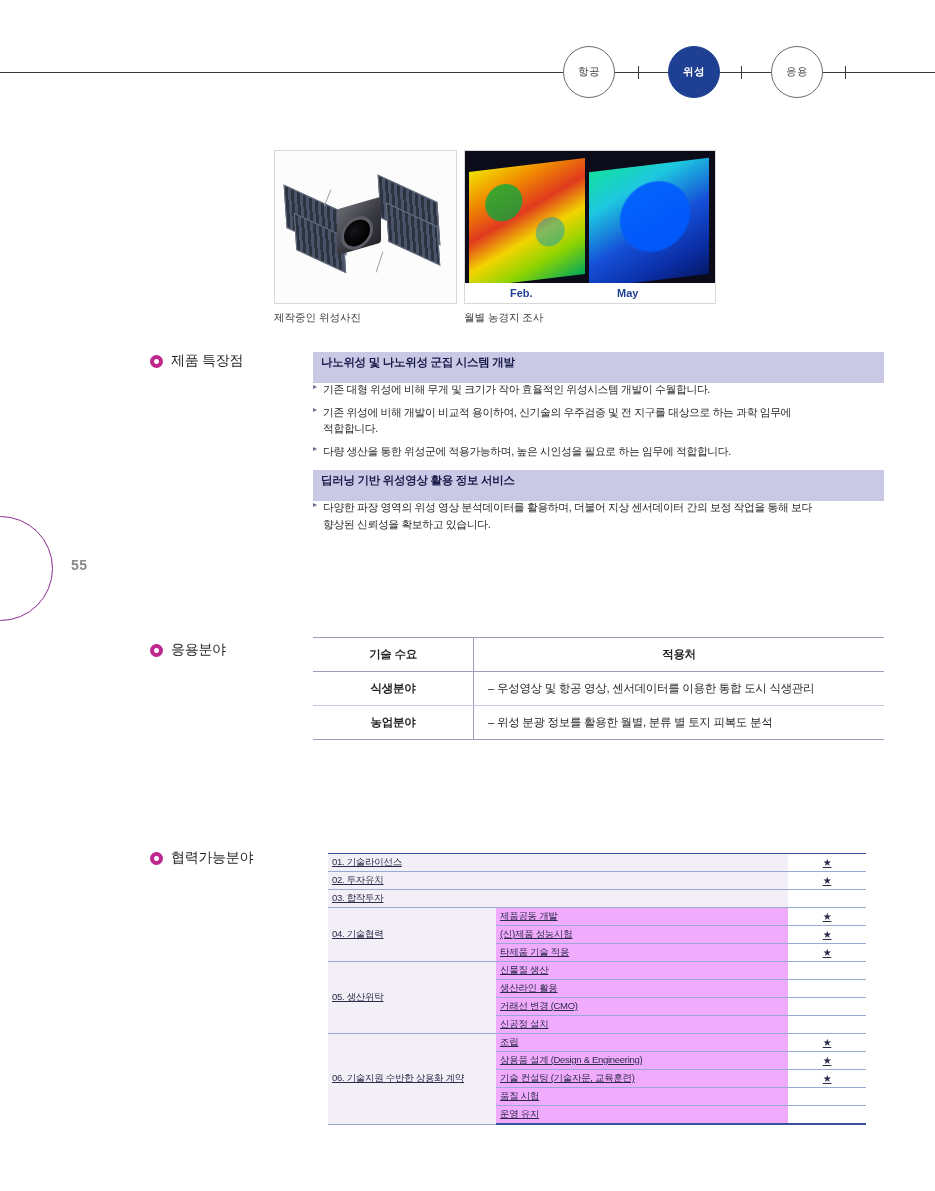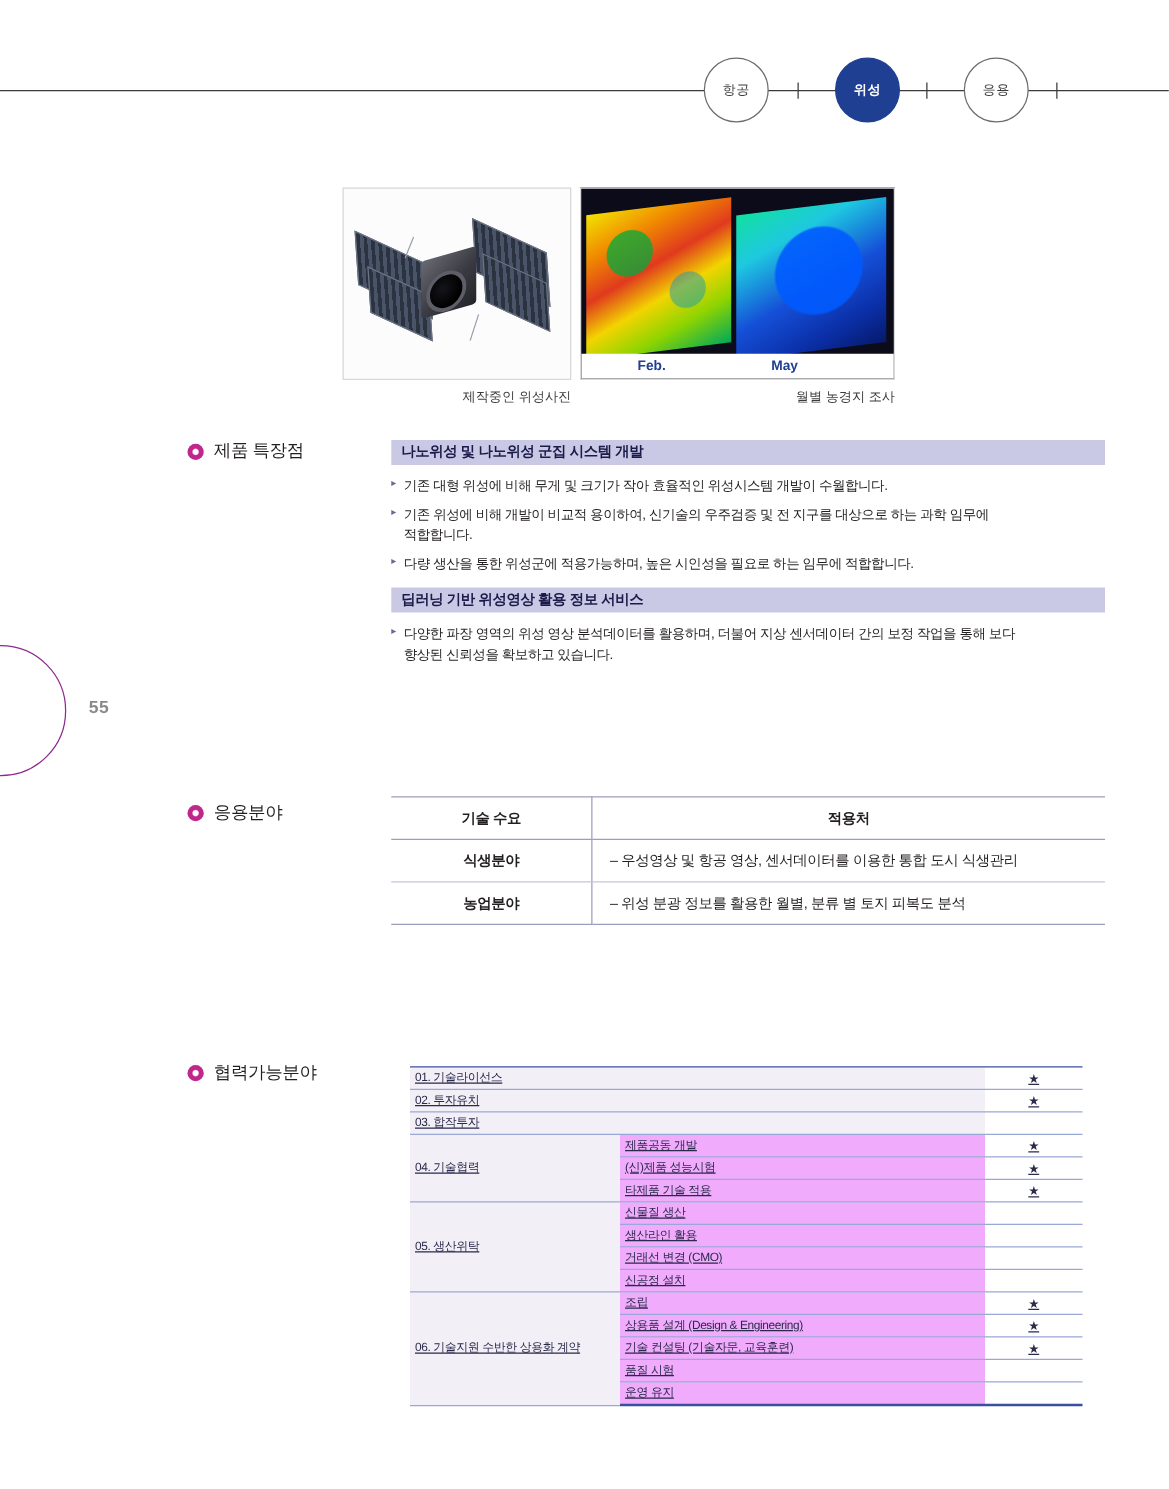--- a/index.html
+++ b/index.html
@@ -108,21 +108,21 @@
     left: 464px;
     top: 150px;
     width: 252px;
     height: 154px;
     background: #0b0b1a;
   }
   .caption {
     position: absolute;
     font-size: 10.5px;
     color: #3b3b3b;
-    text-align: right;
+    text-align: left;
   }
   .cap1 { left: 274px; top: 311px; width: 183px; }
   .cap2 { left: 464px; top: 311px; width: 252px; }
 
   
   .sat-body {
     position: absolute;
     left: 62px;
     top: 52px;
     width: 44px;
@@ -215,21 +215,21 @@
   }
   .h-feature { left: 150px; top: 352px; }
   .h-apply   { left: 150px; top: 641px; }
   .h-coop    { left: 150px; top: 849px; }
 
   
   .band {
     position: absolute;
     left: 313px;
     width: 571px;
-    height: 20px;
+    height: 31px;
     background: #c9c9e6;
     color: #1b1b4a;
     font-size: 11.5px;
     font-weight: bold;
     line-height: 20px;
     padding-left: 8px;
     box-sizing: border-box;
     letter-spacing: -0.3px;
   }
   .band1 { top: 352px; }

